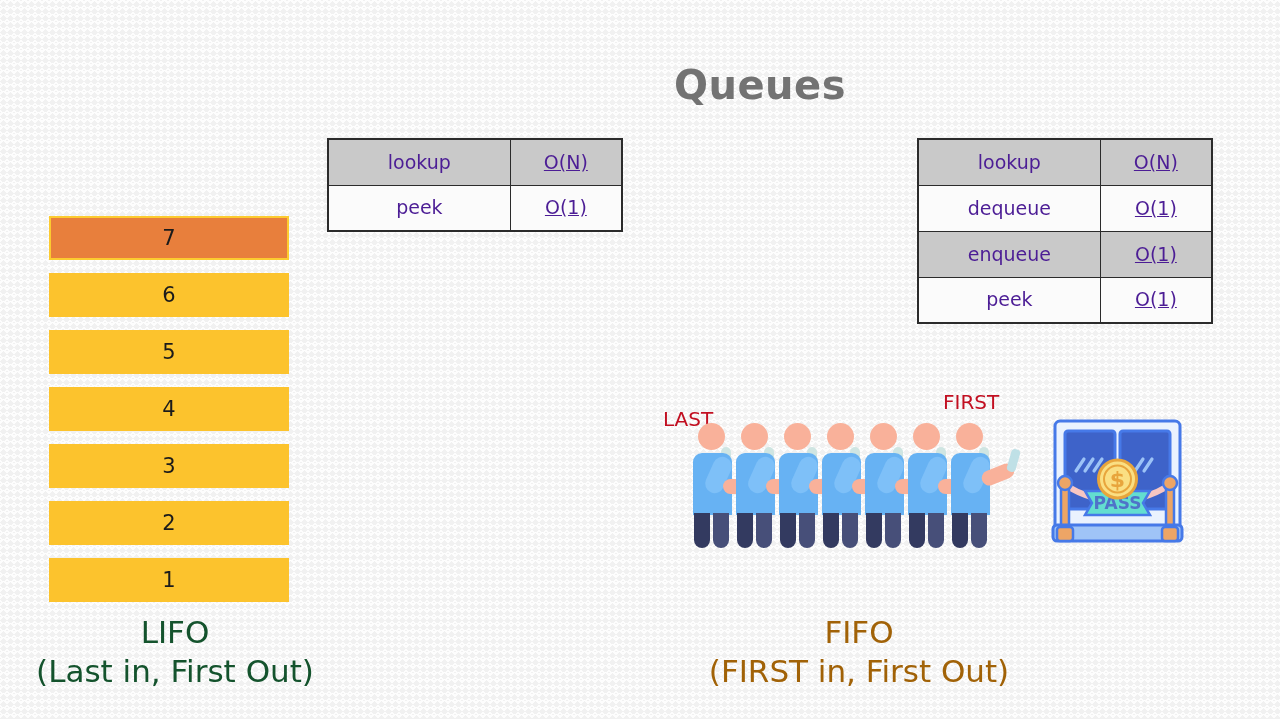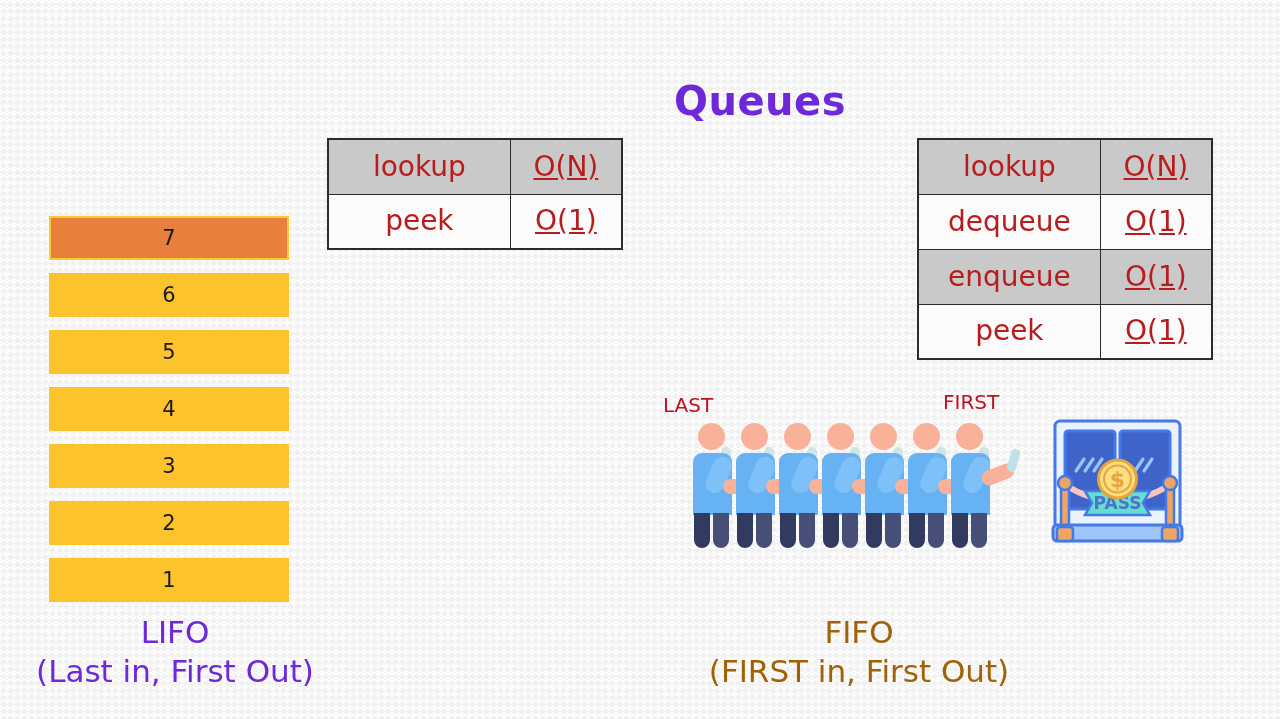--- a/index.html
+++ b/index.html
@@ -28,37 +28,37 @@
   
   .section-title {
     position: absolute;
     font-family: "DejaVu Sans", sans-serif;
     font-size: 40px;
     font-weight: 600;
     letter-spacing: 0.5px;
     white-space: nowrap;
   }
   #stacks-title { left: 40px; top: 62px; color: #17356e; }
-  #queues-title { left: 674px; top: 78px; color: #6d28d9; }
+  #queues-title { left: 674px; top: 62px; color: #737373; }
 
   
   .complexity-table {
     position: absolute;
     border-collapse: collapse;
     border: 2px solid #2b2b2b;
     table-layout: fixed;
   }
   #stack-table { left: 327px; top: 138px; width: 296px; }
   #queue-table { left: 917px; top: 138px; width: 296px; }
   .complexity-table td {
     border: 1.5px solid #2b2b2b;
-    height: 55px;
-    font-family: "DejaVu Sans", sans-serif;
-    font-size: 28px;
-    color: #b91c1c;
+    height: 46px;
+    font-family: "DejaVu Sans", sans-serif;
+    font-size: 19px;
+    color: #4c1d95;
     text-align: center;
     padding: 0 6px;
     line-height: 1;
   }
   .complexity-table td.op-cell { width: 181px; }
   .complexity-table td.big-o-cell { width: 111px; text-decoration: underline; }
   .complexity-table tr.row-shaded td { background: #c9c9c9; }
   .complexity-table tr.row-plain td { background: #fbfbfb; }
 
   
@@ -88,39 +88,39 @@
 
   
   .caption {
     position: absolute;
     text-align: center;
     font-family: "DejaVu Sans", sans-serif;
     font-size: 31px;
     line-height: 39px;
     white-space: pre;
   }
-  #lifo-caption { left: 0px; top: 613px; width: 338px; color: #6d28d9; padding-left: 12px; }
+  #lifo-caption { left: 0px; top: 613px; width: 338px; color: #14532d; padding-left: 12px; }
   #fifo-caption { left: 680px; top: 613px; width: 358px; color: #a16207; }
 
   
   #queue-illustration {
     position: absolute;
     left: 655px;
     top: 385px;
     width: 550px;
     height: 180px;
   }
   .queue-edge-label {
     position: absolute;
     font-family: "DejaVu Sans", sans-serif;
     font-size: 20px;
     color: #c20f21;
     white-space: nowrap;
   }
-  #label-last { left: 8px; top: 8px; }
+  #label-last { left: 8px; top: 22px; }
   #label-first { left: 288px; top: 5px; }
 
   .people-row {
     position: absolute;
     left: 30px;
     top: 38px;
     width: 300px;
     height: 125px;
   }
   .person {

